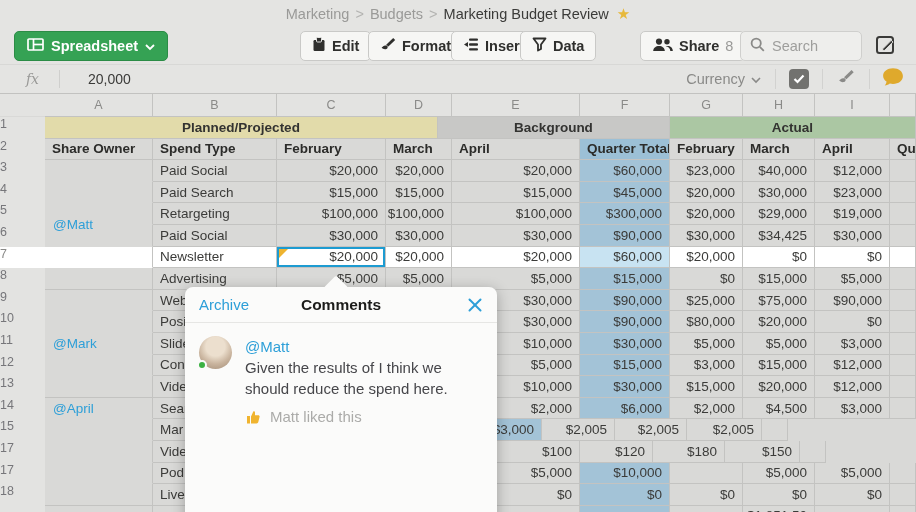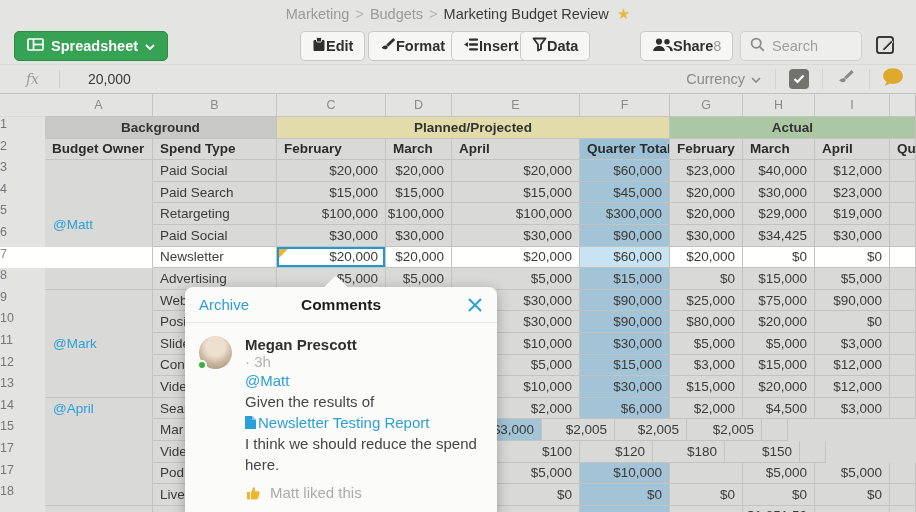--- a/index.html
+++ b/index.html
@@ -8,21 +8,21 @@
   #app { position:relative; width:916px; height:512px; overflow:hidden; background:#e4e4e2; }
 
   
   .crumb-bar { height:28px; display:flex; align-items:center; justify-content:center; gap:6px; font-size:14.5px; }
   .crumb-link { color:#9a9a98; }
   .crumb-sep { color:#b3b3b1; }
   .crumb-current { color:#3b3b39; }
   .star { color:#e7b93c; font-size:15px; margin-left:2px; }
 
   .toolbar { position:relative; height:36px; }
-  .tbtn { position:absolute; top:3px; height:30px; display:flex; align-items:center; gap:0;
+  .tbtn { position:absolute; top:3px; height:30px; display:flex; align-items:center; gap:6px;
           background:#f6f6f4; border:1px solid #c9c9c7; border-radius:5px; padding:0 11px;
           font-size:14.5px; font-weight:bold; color:#2f2f2d; }
   .tbtn svg { flex:none; }
   .green-btn { position:absolute; left:14px; top:3px; height:30px; display:flex; align-items:center; gap:7px;
           background:#35a254; border:1px solid #2b8c46; border-radius:5px; padding:0 12px;
           font-size:14.5px; font-weight:bold; color:#fff; }
   .share-count { color:#9a9a98; font-weight:normal; }
   .searchbox { position:absolute; left:740px; top:3px; width:122px; height:30px; display:flex; align-items:center; gap:7px;
           background:#eeeeec; border:1px solid #cfcfcd; border-radius:5px; padding:0 9px; }
   .searchbox input { border:none; outline:none; background:transparent; width:80px; font-size:14.5px; color:#3b3b39;
@@ -220,27 +220,27 @@
           <div class="cell" style="width: 66px;">D</div>
           <div class="cell" style="width: 128px;">E</div>
           <div class="cell" style="width: 90px;">F</div>
           <div class="cell" style="width: 73px;">G</div>
           <div class="cell" style="width: 72px;">H</div>
           <div class="cell" style="width: 75px;">I</div>
           <div class="cell" style="width: 26px;"></div>
         </div>
         <div class="row">
           <div class="gutter g-norm">1</div>
+          <div class="cell band" style="width: 393px; background: rgb(226, 219, 170);">Planned/Projected</div>
           <div class="cell band" style="width: 232px; background: rgb(200, 200, 198);">Background</div>
-          <div class="cell band" style="width: 393px; background: rgb(226, 219, 170);">Planned/Projected</div>
           <div class="cell band" style="width: 246px; background: rgb(171, 199, 163);">Actual</div>
         </div>
         <div class="row">
           <div class="gutter g-norm">2</div>
-          <div class="cell hdr txt" style="width: 108px;">Budget Owner</div>
+          <div class="cell hdr txt" style="width: 108px;">Share Owner</div>
           <div class="cell hdr txt" style="width: 124px;">Spend Type</div>
           <div class="cell hdr txt" style="width: 109px;">February</div>
           <div class="cell hdr txt" style="width: 66px;">March</div>
           <div class="cell hdr txt" style="width: 128px;">April</div>
           <div class="cell hdr txt qt-hdr" style="width: 90px;">Quarter Total</div>
           <div class="cell hdr txt" style="width: 73px;">February</div>
           <div class="cell hdr txt" style="width: 72px;">March</div>
           <div class="cell hdr txt" style="width: 75px;">April</div>
           <div class="cell hdr txt" style="width: 26px;">Qu</div>
         </div>
@@ -483,28 +483,21 @@
               </g>
             </svg>
           </span>
       </div>
       <div class="popup-body" id="comments-list">
           <div class="comment">
             <div class="avatar av-megan">
               <div class="online-dot"></div>
             </div>
             <div class="c-main">
-              <div class="c-head">
-                <div class="c-name">Megan Prescott</div>
-                <div class="c-time"> · 3h</div>
-              </div>
-              <div class="c-text"><div class="mention">@Matt</div> Given the results of <div class="doclink"><svg width="11" height="13" viewBox="0 0 11 13">
-                    <path d="M0 0h7l4 4v9H0z" fill="#2d9fd8"></path>
-                    <path d="M7 0l4 4H7z" fill="#8ec8e8"></path>
-                  </svg>Newsletter Testing Report</div> I think we should reduce the spend here.</div>
+              <div class="c-text"><div class="mention">@Matt</div> Given the results of  I think we should reduce the spend here.</div>
               <div class="c-reaction">
                 <svg width="17" height="16" viewBox="0 0 16 16">
                   <path fill="#f0b42f" d="M1.5 7h3v7.5h-3zM5.5 14.5v-7l2.3-4.9c.3-.6 1.7-.3 1.7.9v2.7h3.4c.8 0 1.4.8 1.2 1.6l-1.3 5.3c-.2.8-.9 1.4-1.7 1.4z"></path>
                 </svg>
                 <div class="">Matt liked this</div>
               </div>
             </div>
           </div>
         </div>
     </div>

